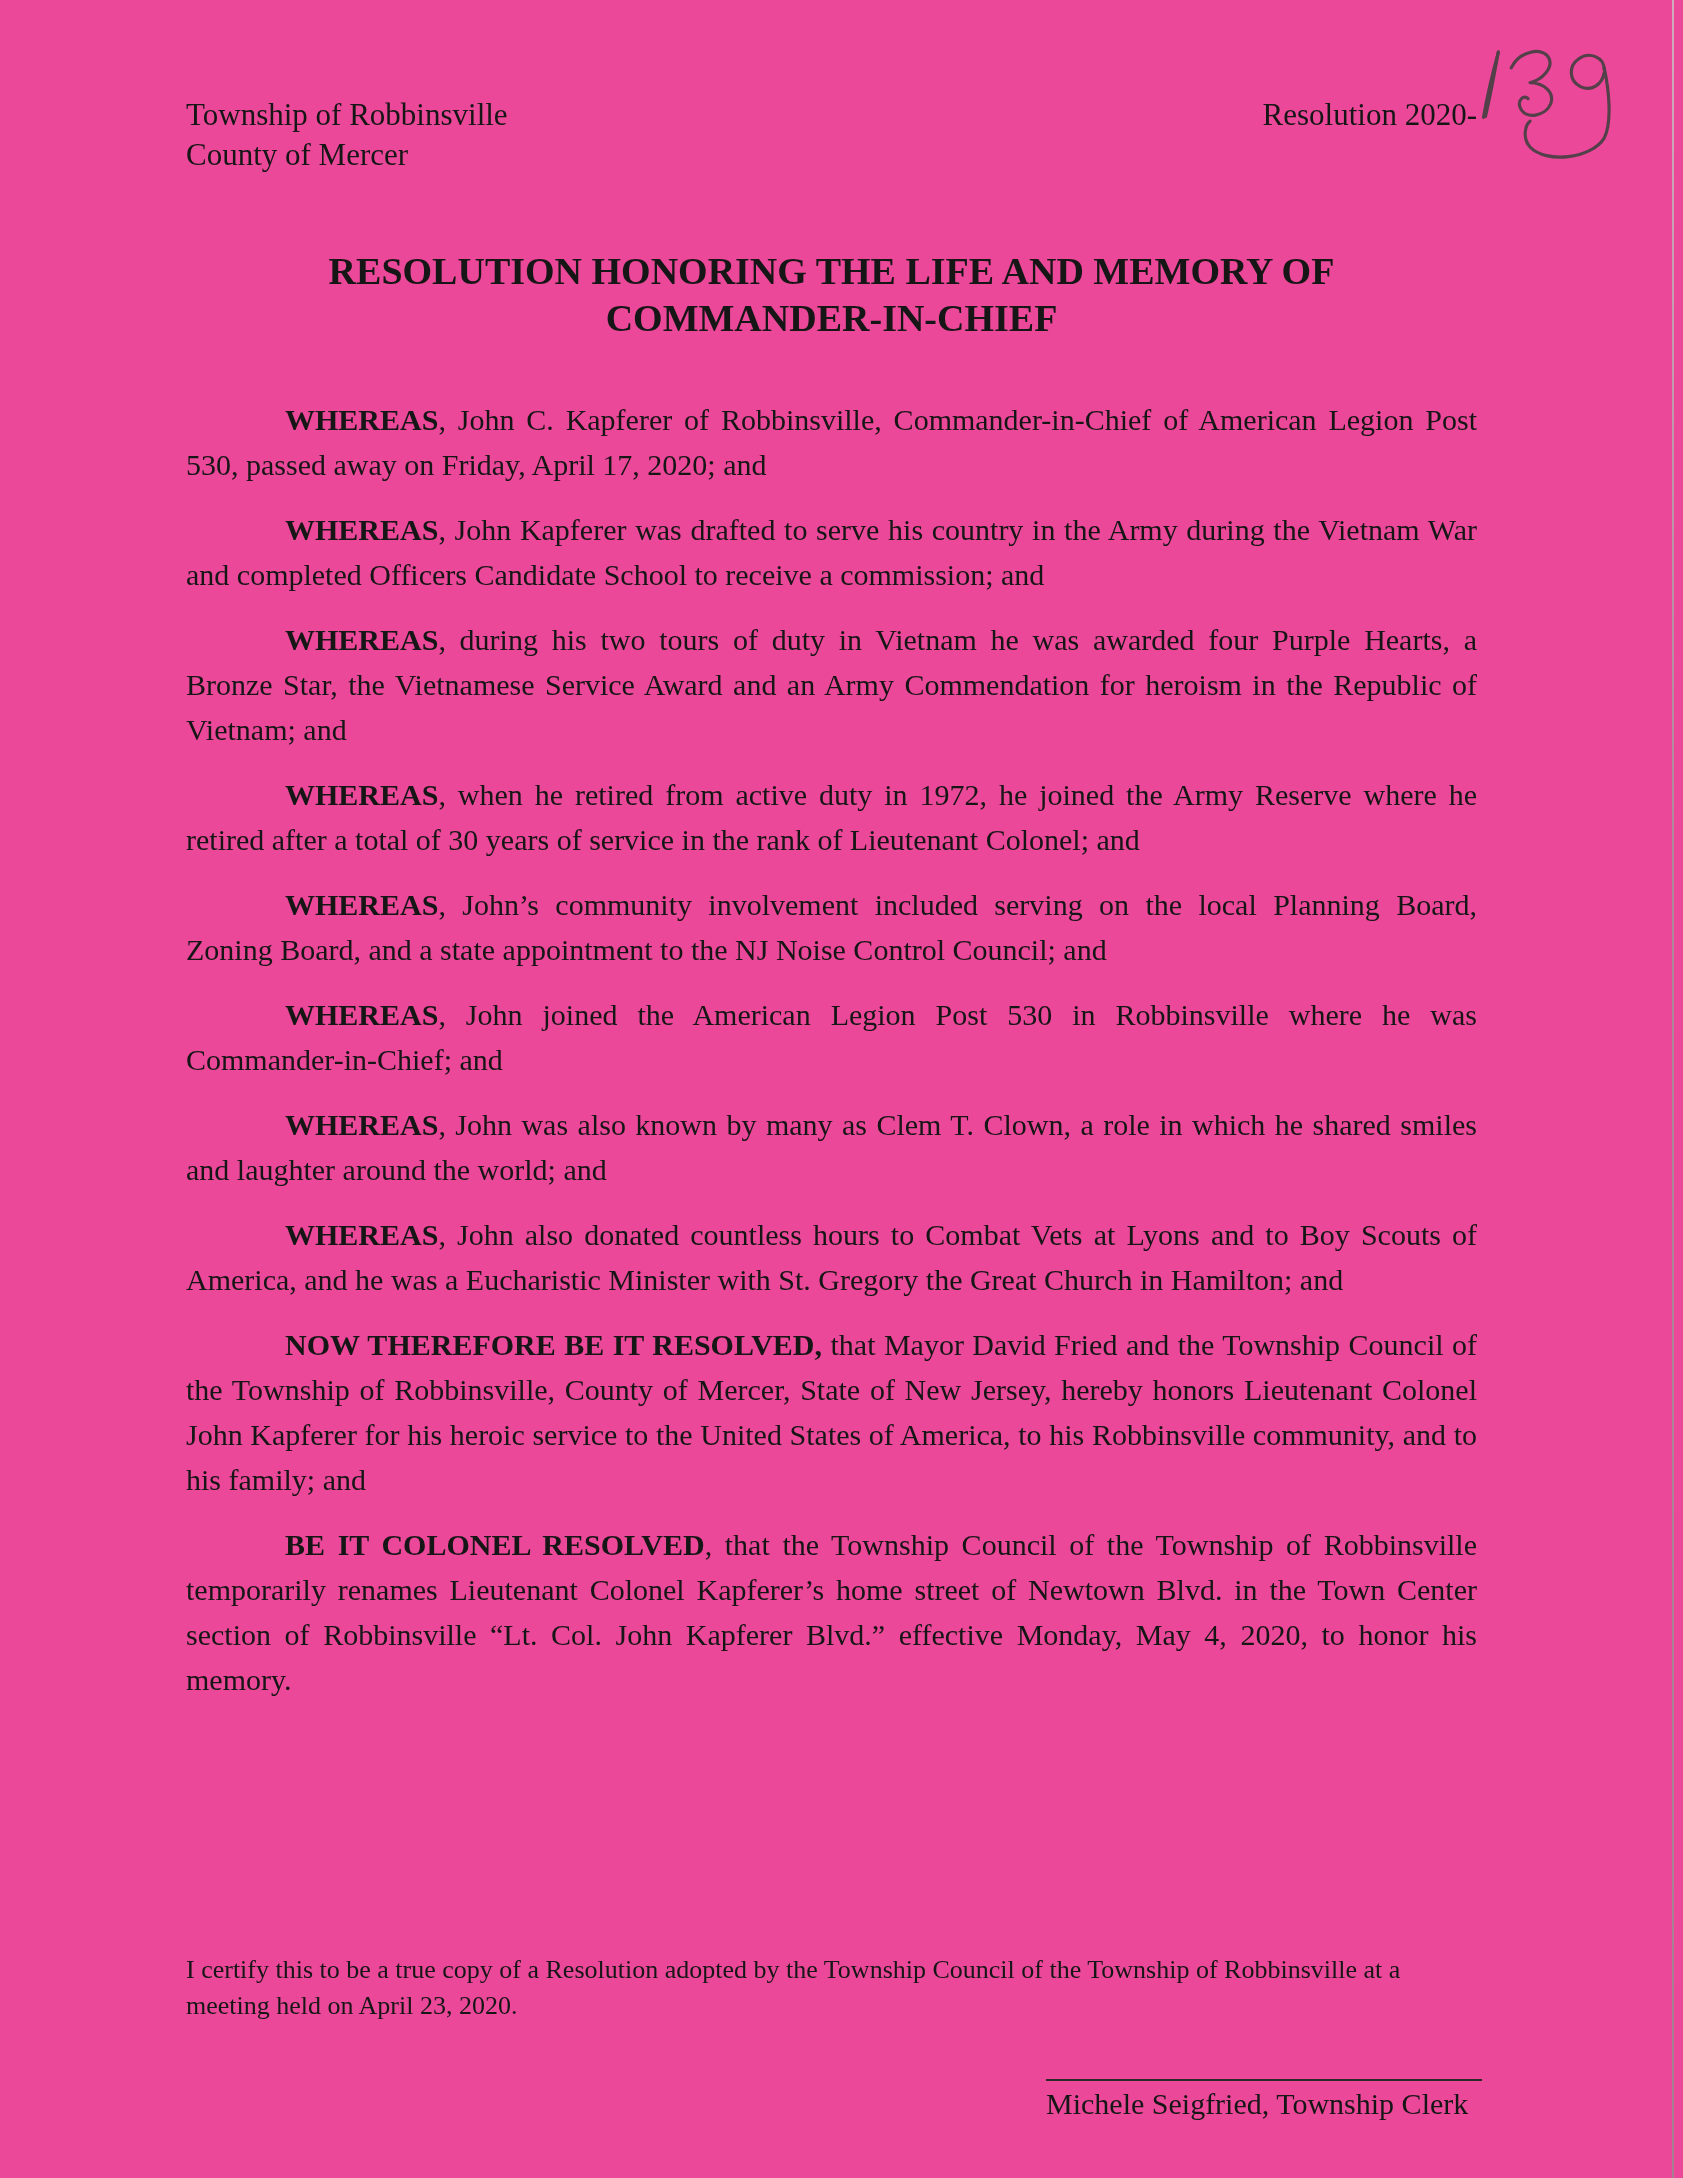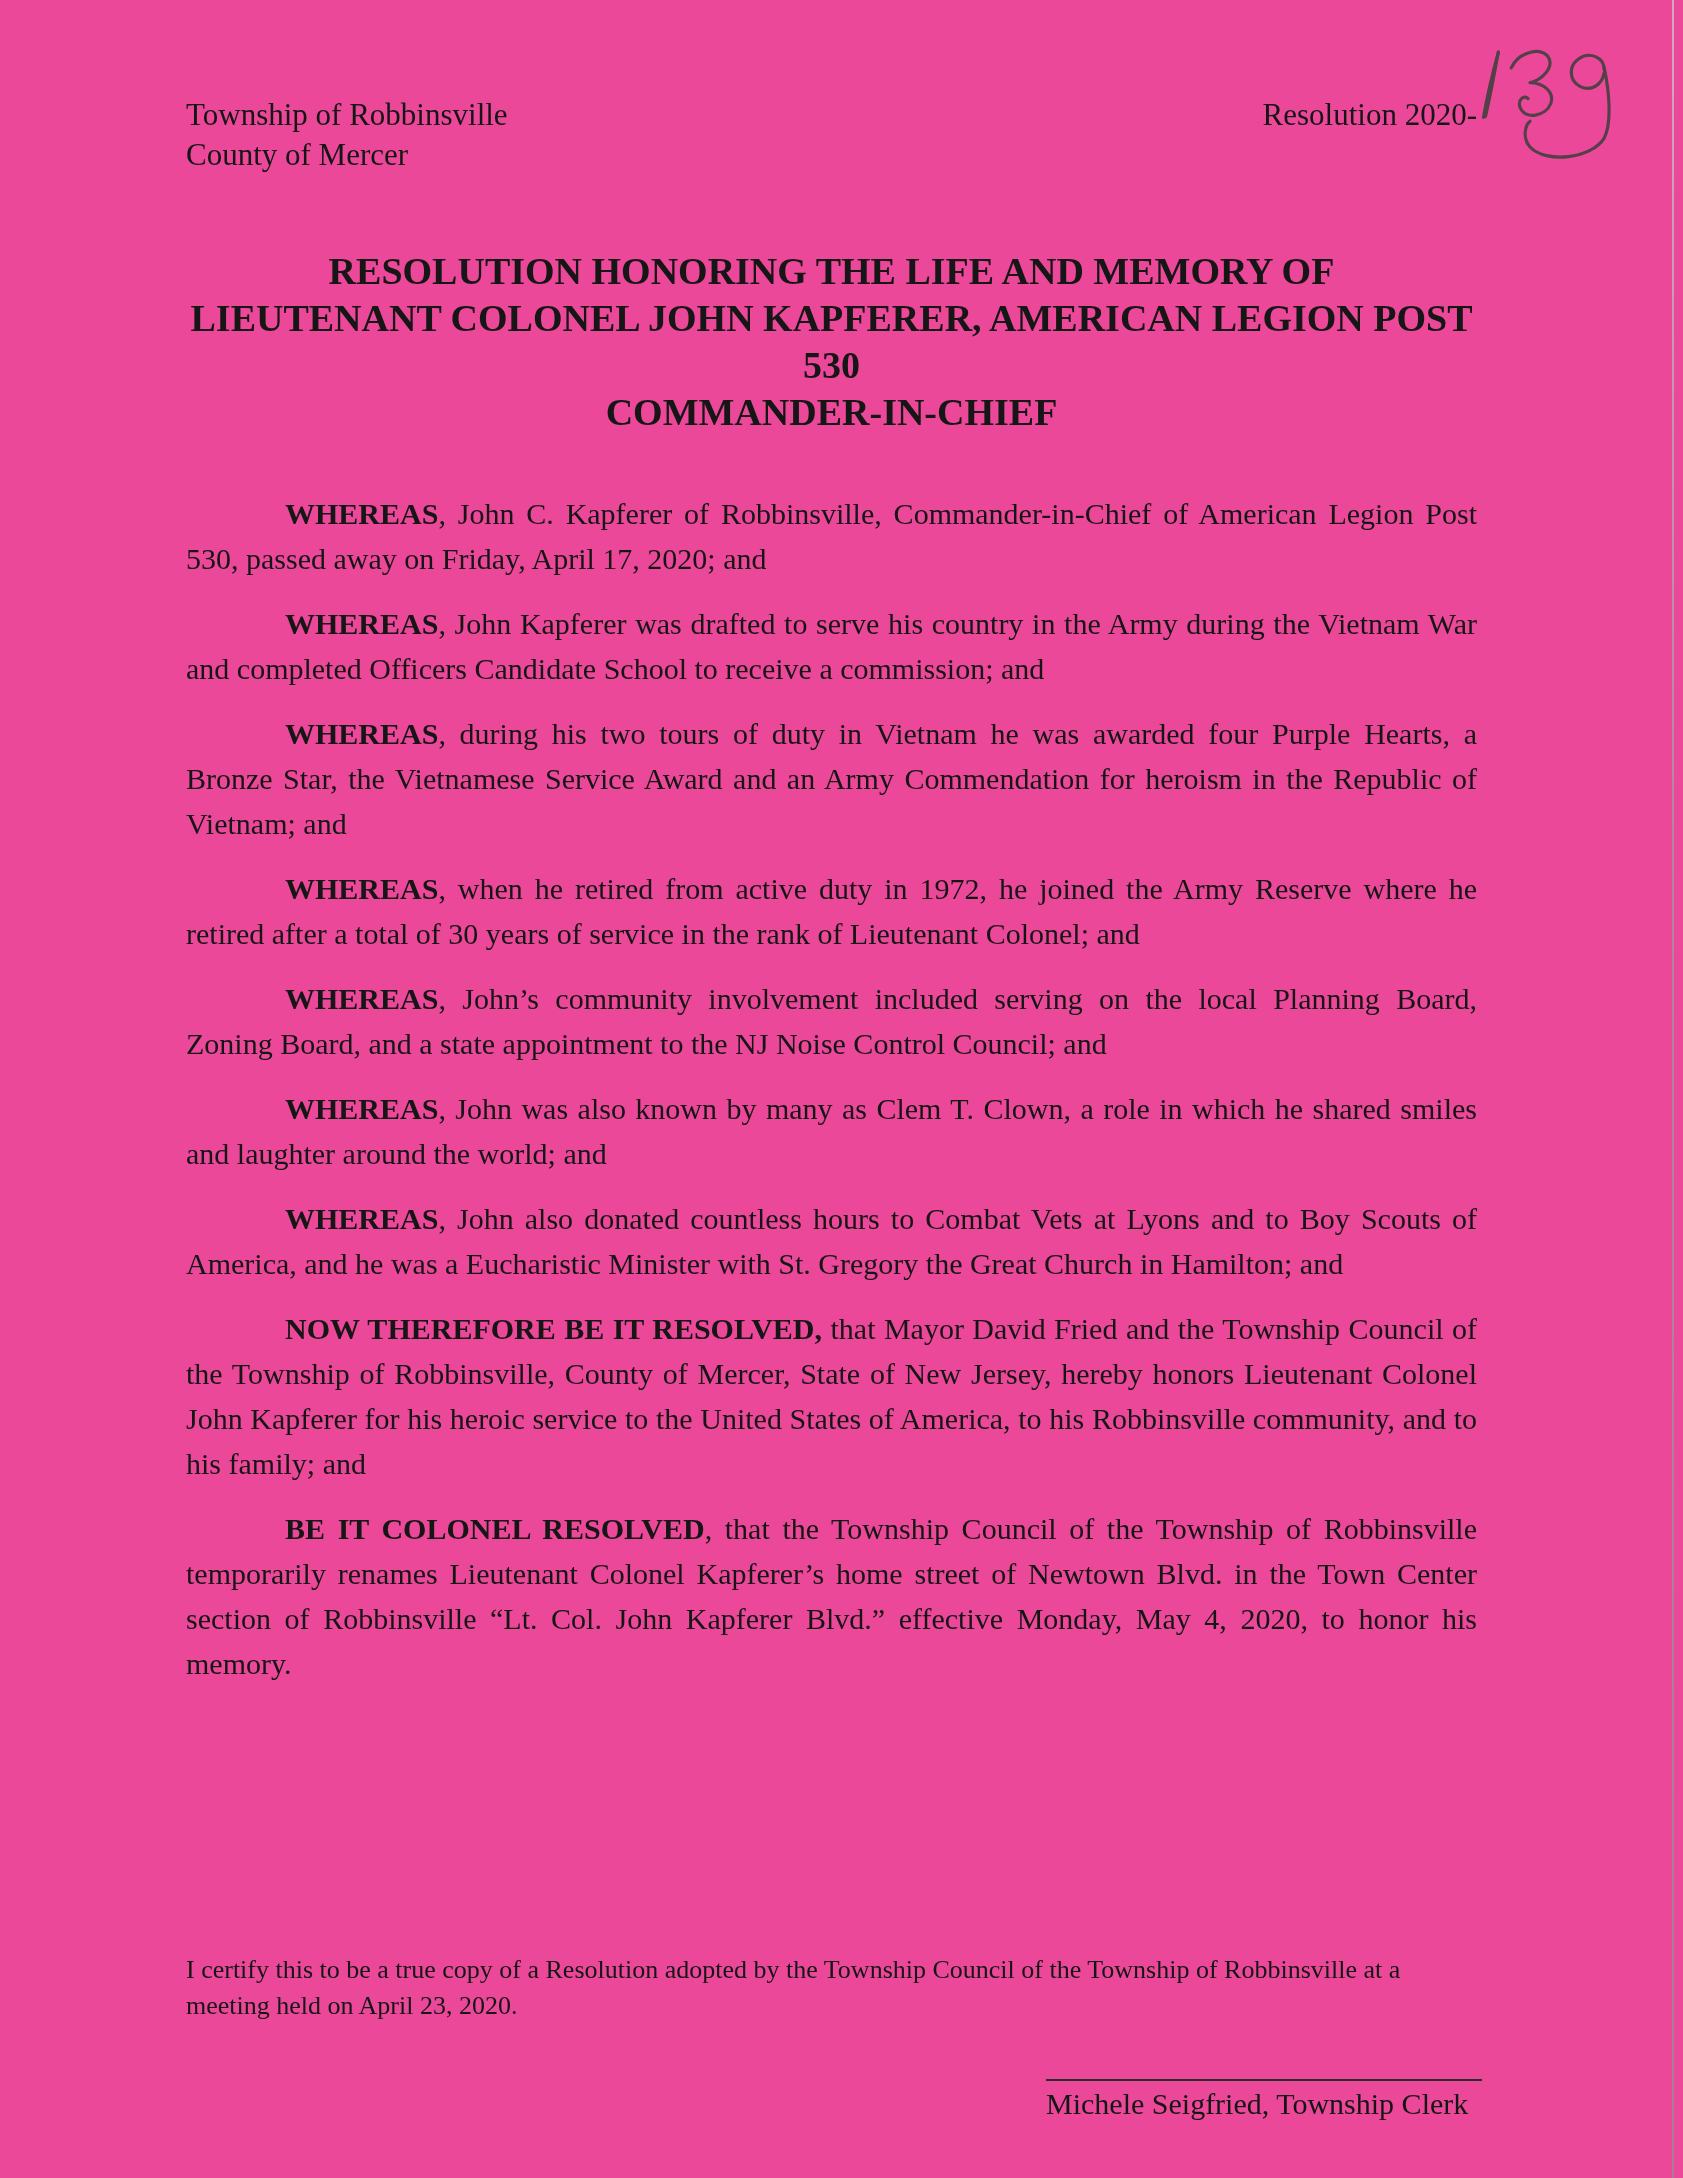--- a/index.html
+++ b/index.html
@@ -107,30 +107,30 @@
     <div class="header-row">
       <div class="header-left">
         <div>Township of Robbinsville</div>
         <div>County of Mercer</div>
       </div>
       <div class="header-right">Resolution 2020-</div>
     </div>
 
     <div class="title-block">
       <div>RESOLUTION HONORING THE LIFE AND MEMORY OF</div>
-      <div>LIEUTENANT COLONEL JOHN KAPFERER, AMERICAN LEGION POST 530</div>
       <div>COMMANDER-IN-CHIEF</div>
     </div>
 
     <div class="body-block">
       <p><strong>WHEREAS</strong><span>, John C. Kapferer of Robbinsville, Commander-in-Chief of American Legion Post 530, passed away on Friday, April 17, 2020; and</span></p>
       <p><strong>WHEREAS</strong><span>, John Kapferer was drafted to serve his country in the Army during the Vietnam War and completed Officers Candidate School to receive a commission; and</span></p>
       <p><strong>WHEREAS</strong><span>, during his two tours of duty in Vietnam he was awarded four Purple Hearts, a Bronze Star, the Vietnamese Service Award and an Army Commendation for heroism in the Republic of Vietnam; and</span></p>
       <p><strong>WHEREAS</strong><span>, when he retired from active duty in 1972, he joined the Army Reserve where he retired after a total of 30 years of service in the rank of Lieutenant Colonel; and</span></p>
       <p><strong>WHEREAS</strong><span>, John’s community involvement included serving on the local Planning Board, Zoning Board, and a state appointment to the NJ Noise Control Council; and</span></p>
+      <p><strong>WHEREAS</strong><span>, John joined the American Legion Post 530 in Robbinsville where he was Commander-in-Chief; and</span></p>
       <p><strong>WHEREAS</strong><span>, John was also known by many as Clem T. Clown, a role in which he shared smiles and laughter around the world; and</span></p>
       <p><strong>WHEREAS</strong><span>, John also donated countless hours to Combat Vets at Lyons and to Boy Scouts of America, and he was a Eucharistic Minister with St. Gregory the Great Church in Hamilton; and</span></p>
       <p><strong>NOW THEREFORE BE IT RESOLVED,</strong><span> that Mayor David Fried and the Township Council of the Township of Robbinsville, County of Mercer, State of New Jersey, hereby honors Lieutenant Colonel John Kapferer for his heroic service to the United States of America, to his Robbinsville community, and to his family; and</span></p>
       <p><strong>BE IT COLONEL RESOLVED</strong><span>, that the Township Council of the Township of Robbinsville temporarily renames Lieutenant Colonel Kapferer’s home street of Newtown Blvd. in the Town Center section of Robbinsville “Lt. Col. John Kapferer Blvd.” effective Monday, May 4, 2020, to honor his memory.</span></p>
     </div>
 
   </div>
 
   <div class="certify">I certify this to be a true copy of a Resolution adopted by the Township Council of the Township of Robbinsville at a meeting held on April 23, 2020.</div>
 

